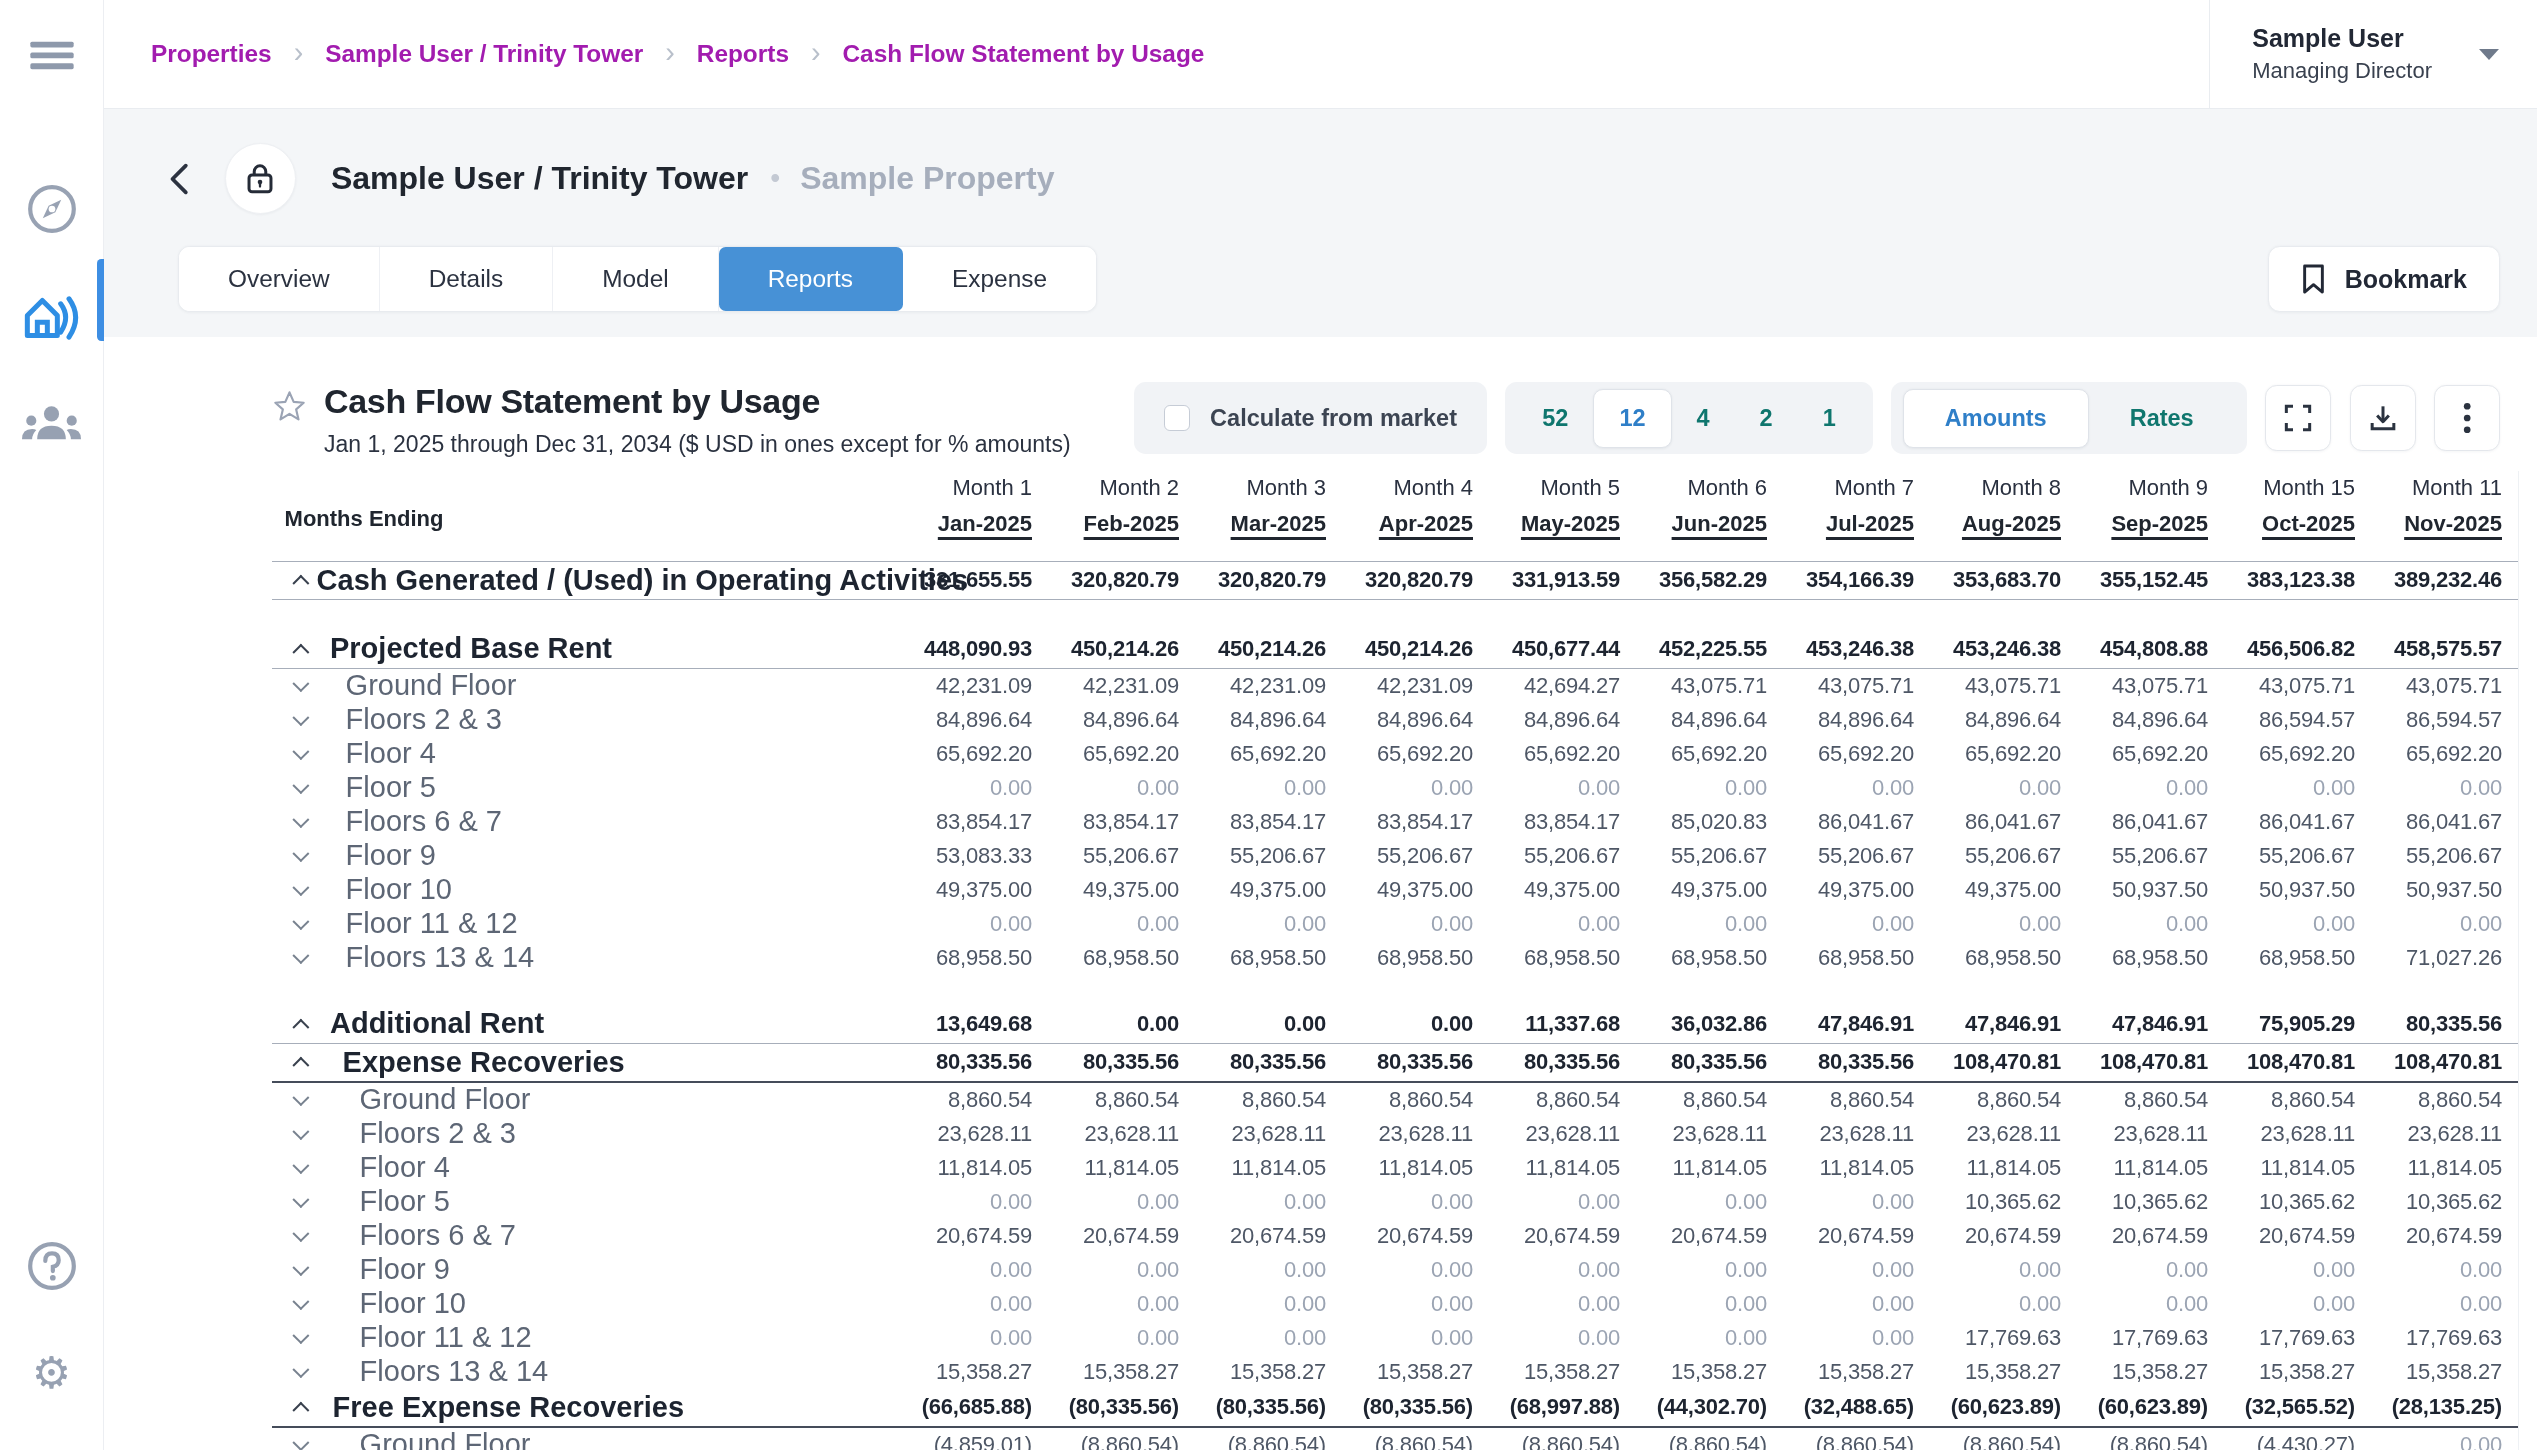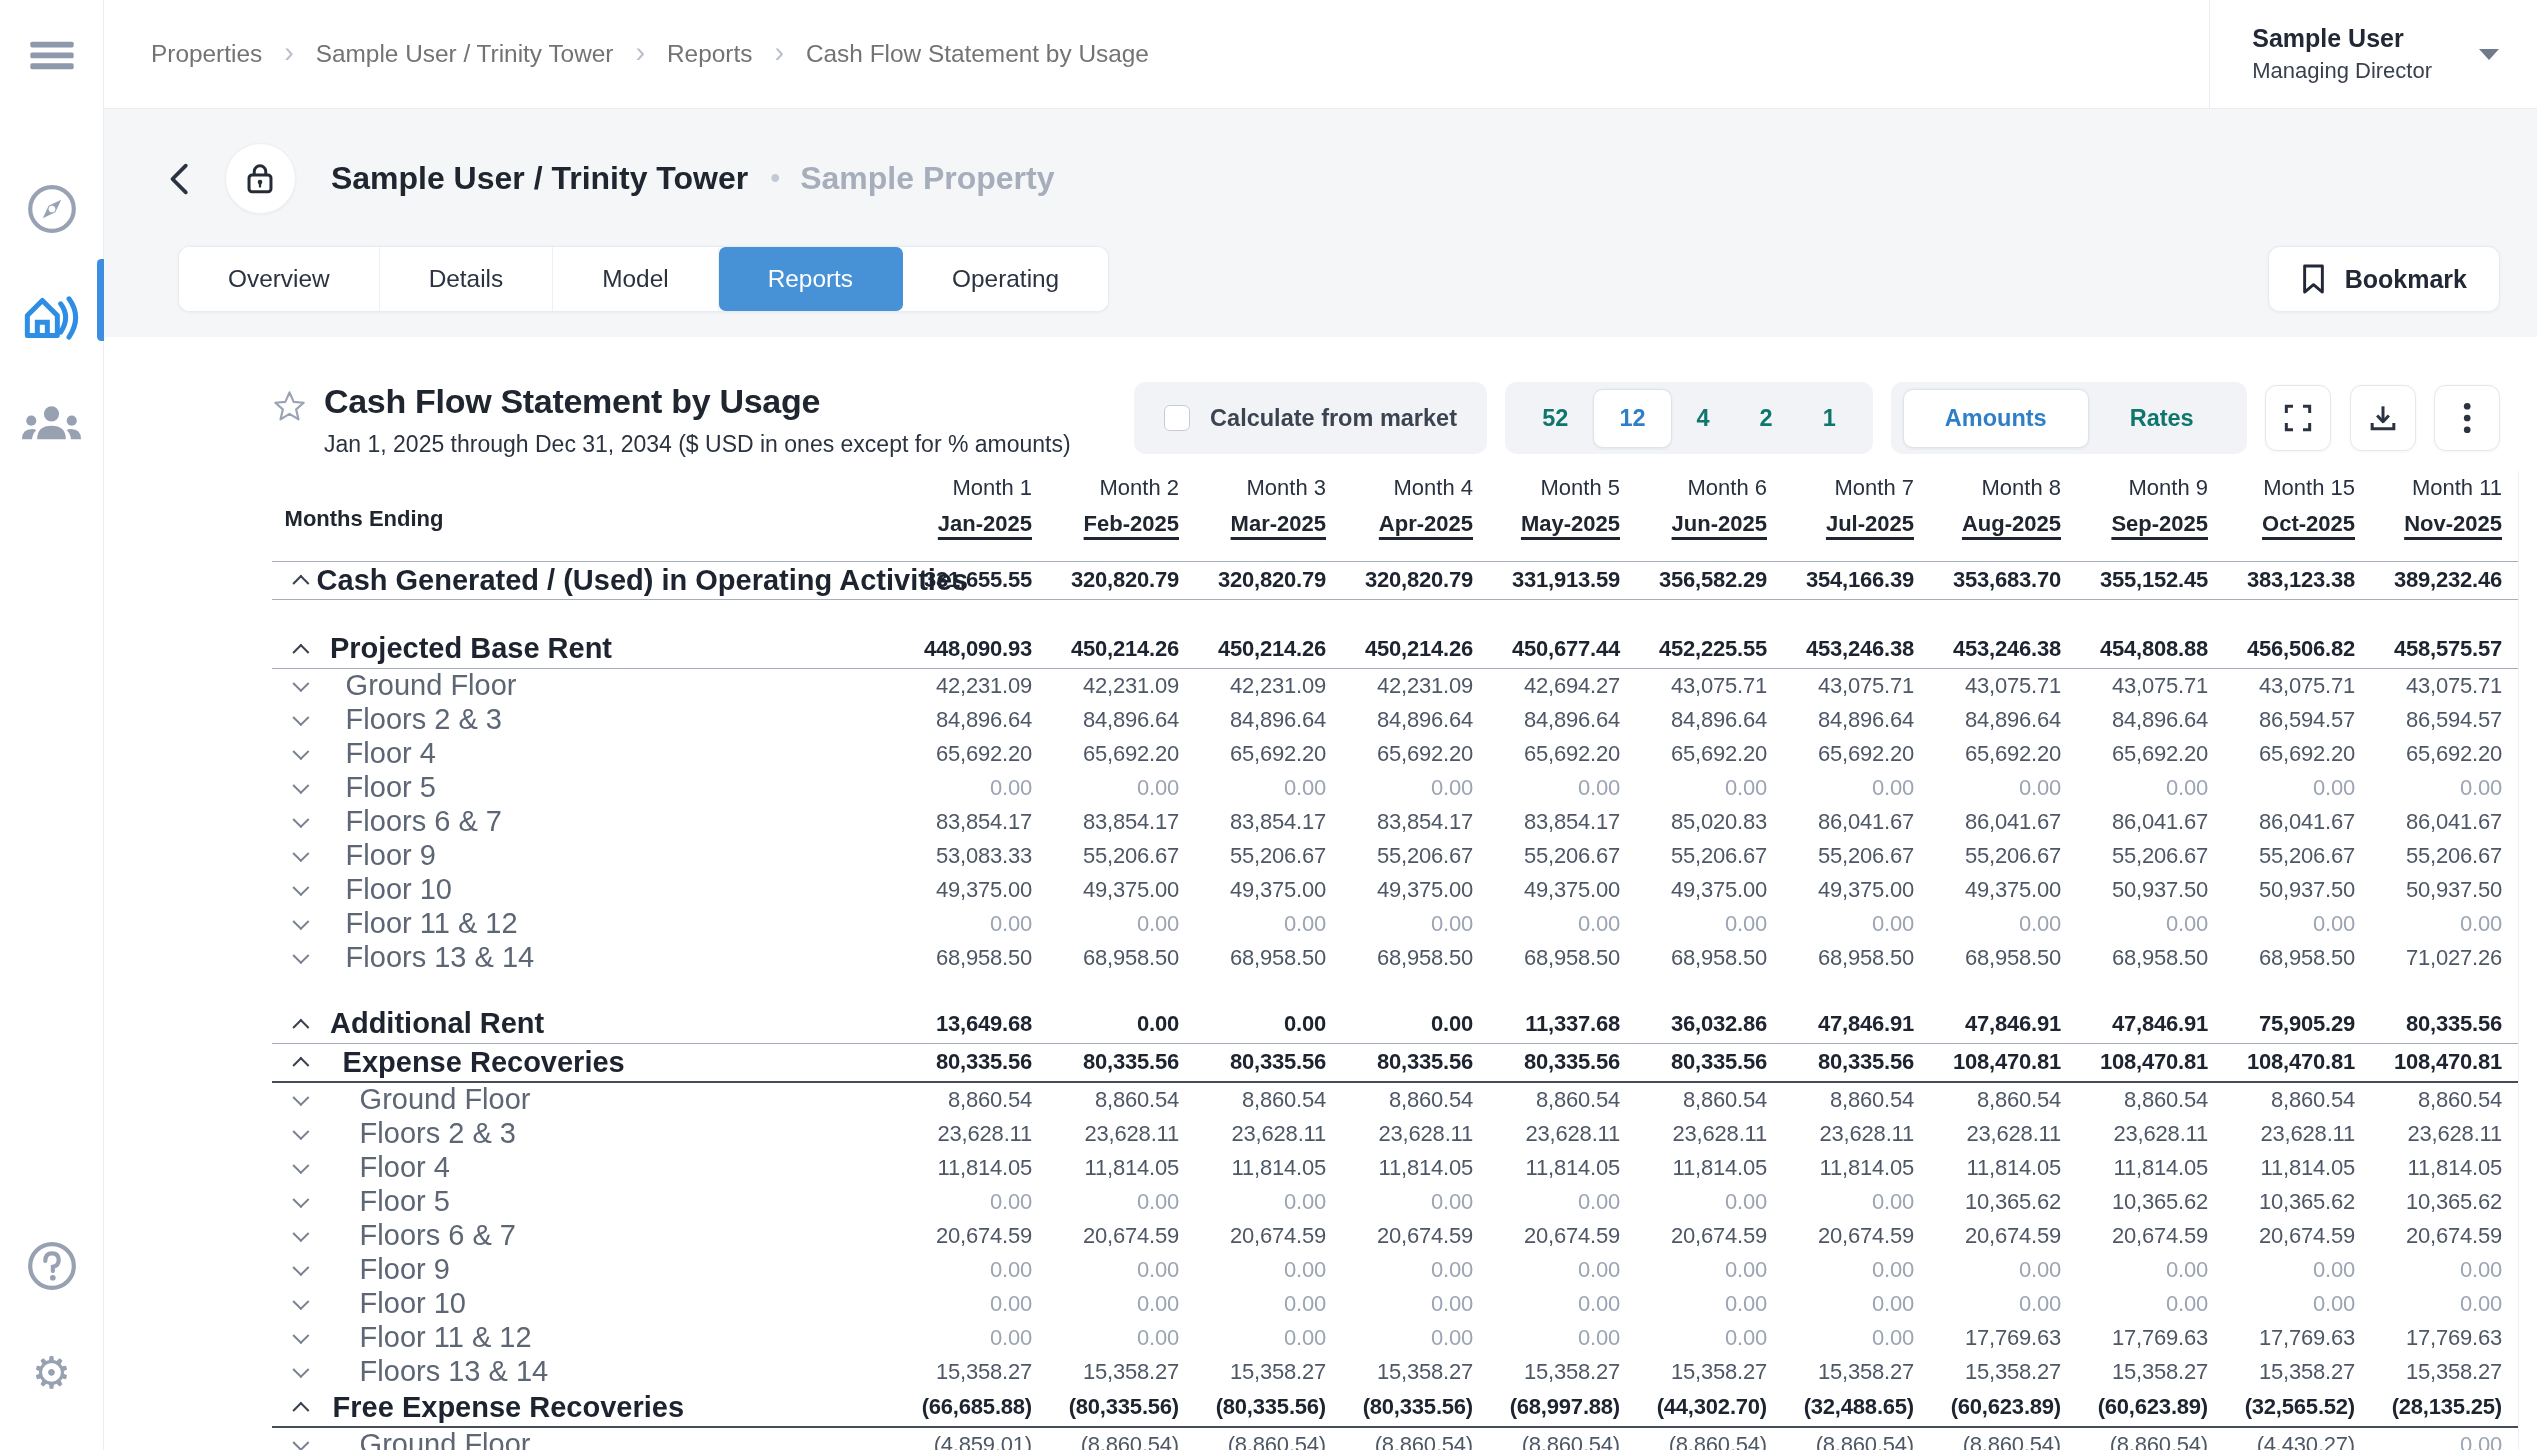--- a/index.html
+++ b/index.html
@@ -17,21 +17,21 @@
   .nav-btn.team { margin-top:25px; }
   .active-bar { position:absolute; right:-0.8px; top:259px; width:6.7px; height:82px; background:#3d8ee3; border-radius:4.2px 0 0 4.2px; }
   .nav-bottom { margin-top:auto; display:flex; flex-direction:column; align-items:center; width:100%; }
   .nav-btn.help { height:76px; }
   .nav-btn.settings-gear { height:76px; margin-top:30px; margin-bottom:40px; font-size:44px; color:#97a1b2; }
 
   
   .main { flex:1; display:flex; flex-direction:column; min-width:0; }
   .topbar { height:109px; background:#fff; display:flex; align-items:stretch; border-bottom:0.8px solid #e9ecf0; flex:none; }
   .breadcrumb { display:flex; align-items:center; gap:22px; margin-left:47px; }
-  .crumb { font-size:24.4px; font-weight:400; color:#737373; cursor:pointer; white-space:nowrap; }
+  .crumb { font-size:24.4px; font-weight:700; color:#a21caf; cursor:pointer; white-space:nowrap; }
   .crumb-sep { font-size:28.6px; color:#b9c0cb; font-weight:400; transform:translateY(-1.7px); }
   .user-area { margin-left:auto; border-left:0.8px solid #e9ecf0; display:flex; align-items:center; padding:0 39px 0 42px; cursor:pointer; min-width:277px; }
   .user-name { font-size:25px; font-weight:700; color:#222835; }
   .user-role { font-size:22px; font-weight:500; color:#39414f; margin-top:5px; }
   .caret-down { width:0; height:0; border-left:10px solid transparent; border-right:10px solid transparent; border-top:11.8px solid #6f7a8b; margin-left:47px; }
 
   
   .content { flex:1; display:flex; flex-direction:column; min-width:0; }
   .title-row { display:flex; align-items:center; margin:34px 38px 0 52px; height:71px; }
   .back-btn { background:none; border:none; cursor:pointer; padding:0 8.4px; }
@@ -200,21 +200,21 @@
       <span class="title-dot">•</span>
       <span class="page-subtitle">Sample Property</span>
     </div>
 
     <div class="tabs-row">
       <div class="tabs" id="tabs">
           <button class="tab">Overview</button>
           <button class="tab">Details</button>
           <button class="tab">Model</button>
           <button class="tab active">Reports</button>
-          <button class="tab">Operating</button>
+          <button class="tab">Expense</button>
         </div>
       <button class="bookmark-btn">
         <span>
           <svg width="25" height="32" viewBox="0 0 24 30">
               <path d="M3.5 2.5 h17 v25 l-8.5 -7 l-8.5 7 Z" fill="none" stroke="#222835" stroke-width="2.8" stroke-linejoin="round"></path>
             </svg>
         </span>
         <span>Bookmark</span>
       </button>
     </div>

